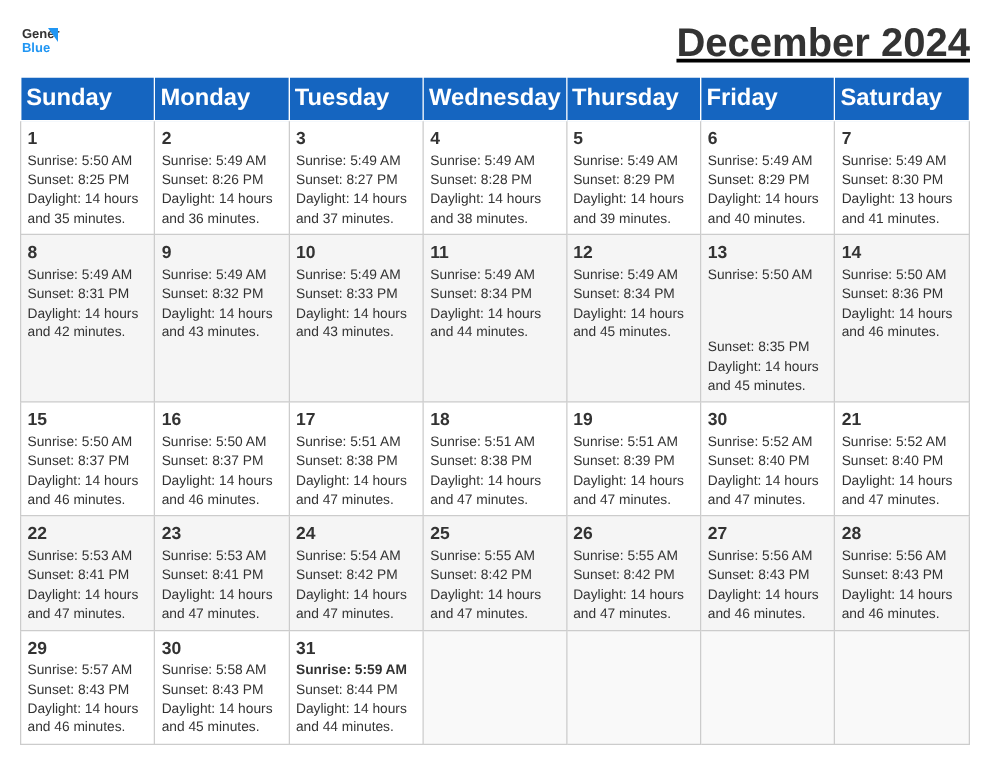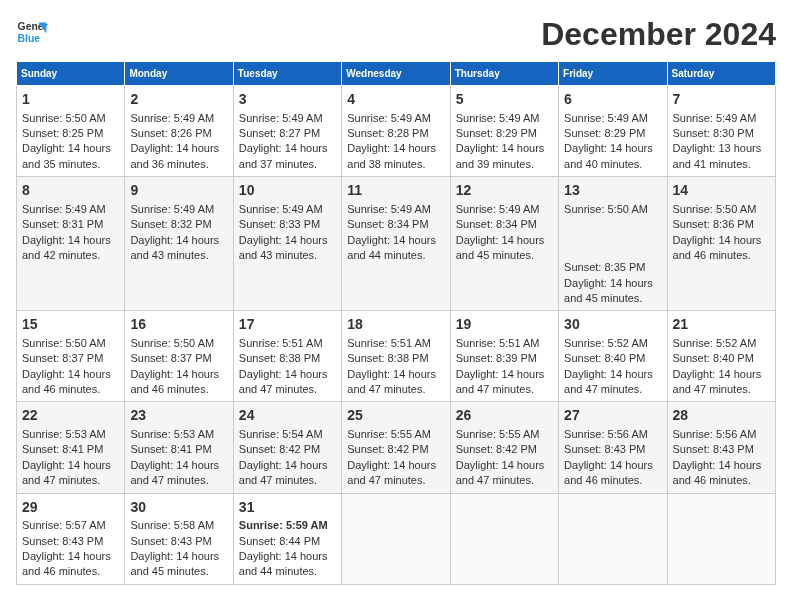--- a/index.html
+++ b/index.html
@@ -19,20 +19,21 @@
     .logo {
       display: flex;
       align-items: center;
       gap: 4px;
     }
     .logo-icon {
       width: 32px;
       height: 32px;
     }
     .title-block {
+      text-decoration: underline;
     }
     .title-block h1 {
       font-size: 32px;
       font-weight: bold;
       color: #333;
     }
     .title-block h2 {
       font-size: 16px;
       color: #555;
       font-weight: normal;
@@ -40,21 +41,21 @@
     .calendar {
       width: 100%;
       border-collapse: collapse;
       font-size: 11px;
     }
     .calendar thead tr th {
       background-color: #1565c0;
       color: #fff;
       padding: 6px 4px;
       text-align: left;
-      font-size: 10px;
+      font-size: 19px;
       font-weight: bold;
       border: 1px solid #fff;
     }
     .calendar tbody tr td {
       border: 1px solid #ccc;
       padding: 4px 5px;
       vertical-align: top;
       width: 108px;
       min-height: 70px;
       background: #fff;

